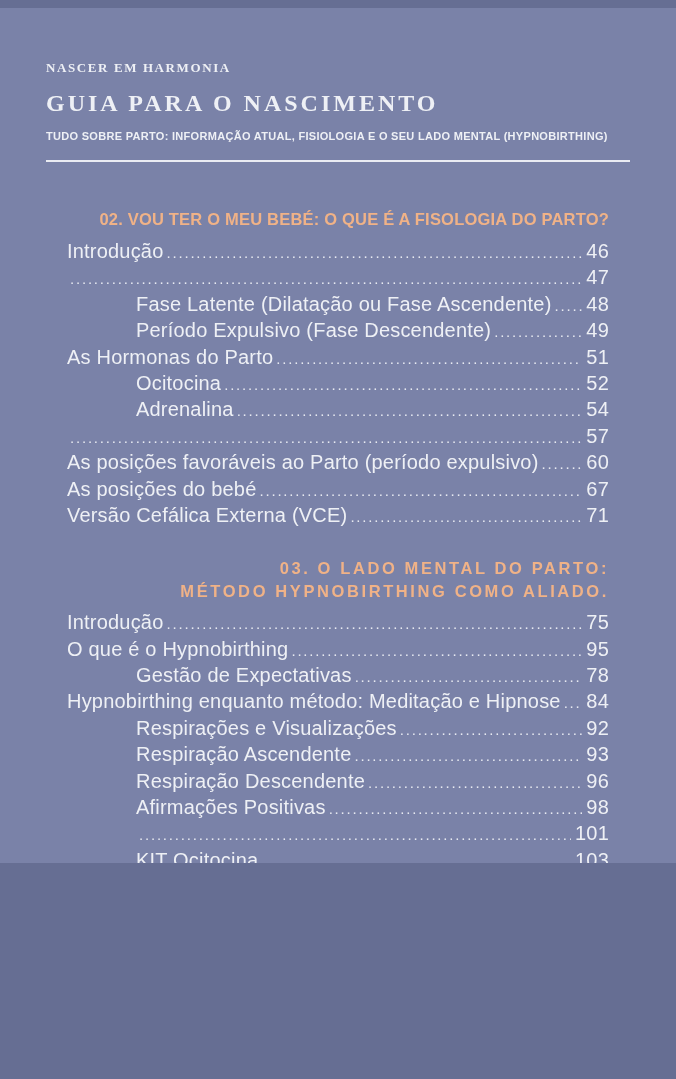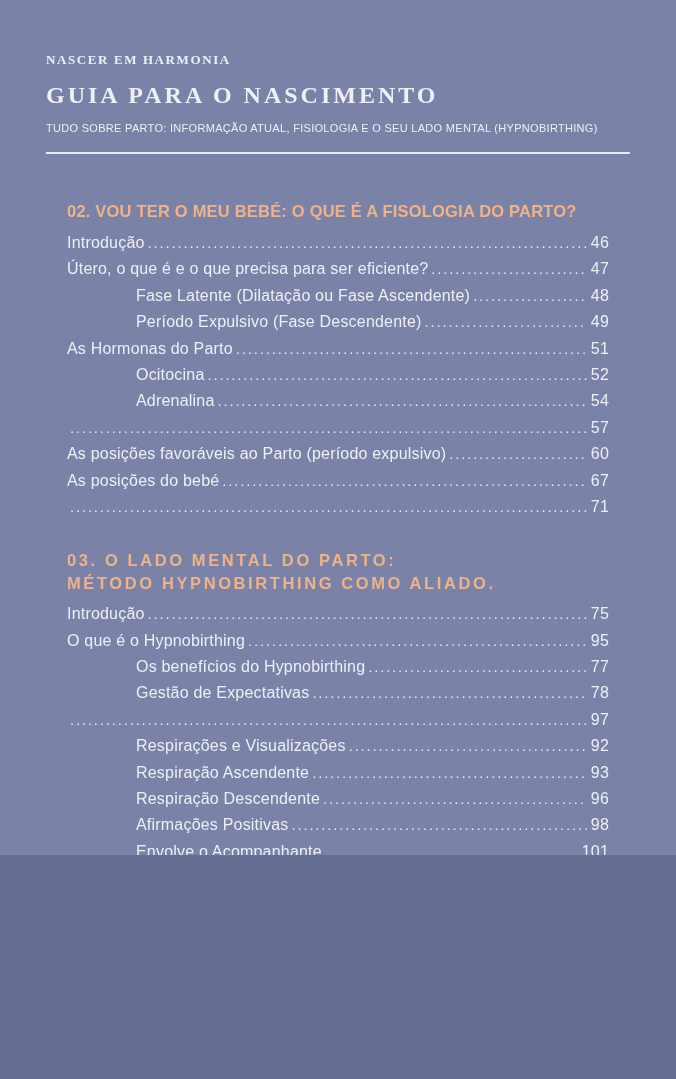--- a/index.html
+++ b/index.html
@@ -10,21 +10,21 @@
     --divider-color: #e9ebf2;
   }
   * { margin: 0; padding: 0; box-sizing: border-box; }
   html, body { background: #666e93; }
   body { font-family: "Liberation Sans", sans-serif; }
 
   .page {
     position: relative;
     width: 676px;
     height: 855px;
-    margin: 0 auto;
+    margin: 8px auto;
     background: var(--bg-color, #7a82a8);
     color: var(--text-color, #eef0f5);
     padding: 53px 46px 0 46px;
     overflow: hidden;
   }
 
   
   .brand {
     font-family: "Liberation Serif", serif;
     font-weight: bold;
@@ -38,37 +38,38 @@
     font-family: "Liberation Serif", serif;
     font-weight: bold;
     font-size: 24px;
     line-height: 38px;
     letter-spacing: 3px;
     margin-top: 9px;
     color: var(--text-color);
     white-space: nowrap;
   }
   .doc-subtitle {
-    font-weight: normal;
+    font-weight: bold;
     font-size: 11px;
     line-height: 13px;
     letter-spacing: 0.3px;
     margin-top: 8px;
     color: var(--text-color);
     white-space: nowrap;
   }
   .divider {
     margin-top: 17px;
     height: 2px;
     background: var(--divider-color, #e9ebf2);
   }
 
   
   .toc {
     margin: 0 21px;   
+    text-align: right;
   }
   .sec-heading {
     font-weight: bold;
     font-size: 16.5px;
     line-height: 17px;
     color: var(--accent-color, #f0b287);
     white-space: nowrap;
   }
   .sec-heading.s02 {
     margin-top: 49px;
@@ -80,21 +81,21 @@
     line-height: 23px;
   }
   .rows { margin-top: 10px; }
   .rows.r03 { margin-top: 6px; }
 
   .row {
     display: flex;
     align-items: baseline;
     height: 26.4px;
     line-height: 26.4px;
-    font-size: 16px;
+    font-size: 20px;
     letter-spacing: 0.2px;
     color: var(--text-color);
     cursor: pointer;
   }
   .row.indent { padding-left: 69px; }
   .label { white-space: nowrap; }
   .leader {
     flex: 1;
     overflow: hidden;
     white-space: nowrap;
@@ -125,21 +126,20 @@
 
     <h2 class="sec-heading s02">02. VOU TER O MEU BEBÉ: O QUE É A FISOLOGIA DO PARTO?</h2>
 
     <div class="rows">
       <div class="row">
         <span class="label">Introdução</span>
           <span class="leader"></span>
           <span class="pagenum">46</span>
       </div>
       <div class="row">
-        <span class="label">Útero, o que é e o que precisa para ser eficiente?</span>
           <span class="leader"></span>
           <span class="pagenum">47</span>
       </div>
       <div class="row indent">
         <span class="label">Fase Latente (Dilatação ou Fase Ascendente)</span>
           <span class="leader"></span>
           <span class="pagenum">48</span>
       </div>
       <div class="row indent">
         <span class="label">Período Expulsivo (Fase Descendente)</span>
@@ -169,20 +169,21 @@
         <span class="label">As posições favoráveis ao Parto (período expulsivo)</span>
           <span class="leader"></span>
           <span class="pagenum">60</span>
       </div>
       <div class="row">
         <span class="label">As posições do bebé</span>
           <span class="leader"></span>
           <span class="pagenum">67</span>
       </div>
       <div class="row">
+        <span class="label">Versão Cefálica Externa (VCE)</span>
           <span class="leader"></span>
           <span class="pagenum">71</span>
       </div>
     </div>
 
     <h2 class="sec-heading s03">
       <div>03. O LADO MENTAL DO PARTO:</div>
       <div>MÉTODO HYPNOBIRTHING COMO ALIADO.</div>
     </h2>
 
@@ -191,32 +192,28 @@
         <span class="label">Introdução</span>
           <span class="leader"></span>
           <span class="pagenum">75</span>
       </div>
       <div class="row">
         <span class="label">O que é o Hypnobirthing</span>
           <span class="leader"></span>
           <span class="pagenum">95</span>
       </div>
       <div class="row indent">
-        <span class="label">Os benefícios do Hypnobirthing</span>
-          <span class="leader"></span>
-          <span class="pagenum">77</span>
-      </div>
-      <div class="row indent">
         <span class="label">Gestão de Expectativas</span>
           <span class="leader"></span>
           <span class="pagenum">78</span>
       </div>
       <div class="row">
-          <span class="leader"></span>
-          <span class="pagenum">97</span>
+        <span class="label">Hypnobirthing enquanto método: Meditação e Hipnose</span>
+          <span class="leader"></span>
+          <span class="pagenum">84</span>
       </div>
       <div class="row indent">
         <span class="label">Respirações e Visualizações</span>
           <span class="leader"></span>
           <span class="pagenum">92</span>
       </div>
       <div class="row indent">
         <span class="label">Respiração Ascendente</span>
           <span class="leader"></span>
           <span class="pagenum">93</span>
@@ -225,21 +222,20 @@
         <span class="label">Respiração Descendente</span>
           <span class="leader"></span>
           <span class="pagenum">96</span>
       </div>
       <div class="row indent">
         <span class="label">Afirmações Positivas</span>
           <span class="leader"></span>
           <span class="pagenum">98</span>
       </div>
       <div class="row indent">
-        <span class="label">Envolve o Acompanhante</span>
           <span class="leader"></span>
           <span class="pagenum">101</span>
       </div>
       <div class="row indent">
         <span class="label">KIT Ocitocina</span>
           <span class="leader"></span>
           <span class="pagenum">103</span>
       </div>
     </div>
 

